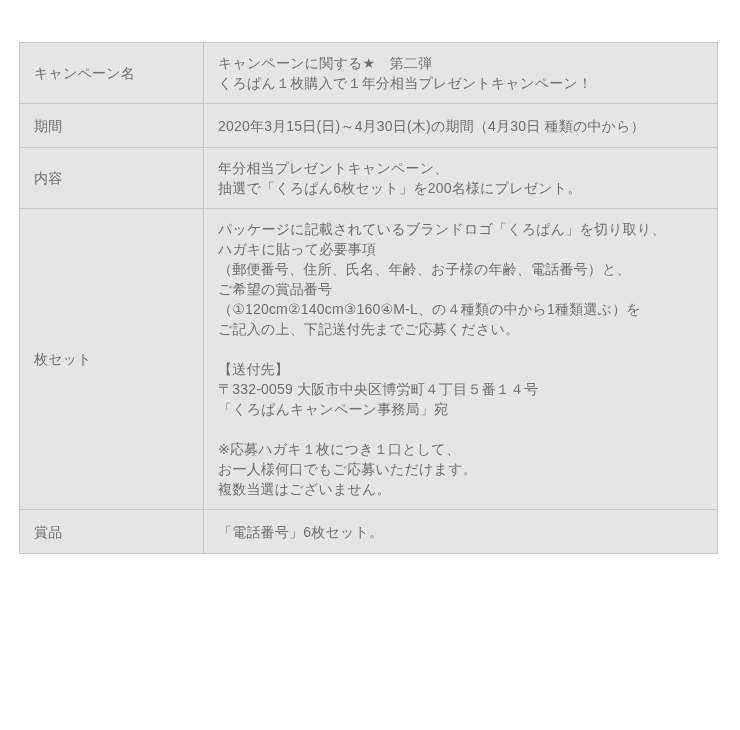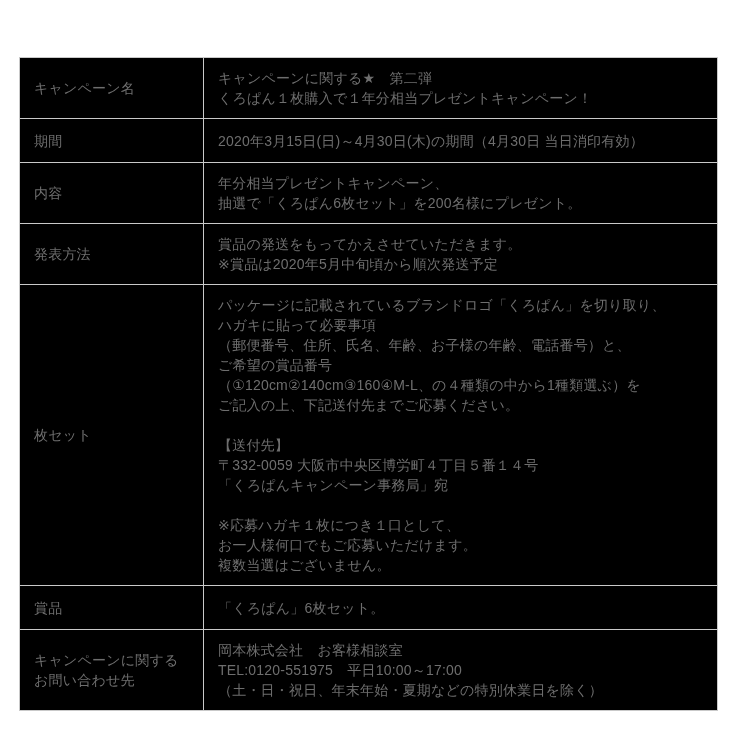--- a/index.html
+++ b/index.html
@@ -10,25 +10,25 @@
   body {
     width: 740px;
     height: 730px;
     position: relative;
     font-family: "Liberation Sans", "DejaVu Sans", sans-serif;
     -webkit-font-smoothing: antialiased;
   }
   table.campaign-table {
     position: absolute;
     left: 19px;
-    top: 57px;
+    top: 42px;
     width: 698px;
     border-collapse: collapse;
     table-layout: fixed;
-    background: #000000;
+    background: #e5e5e5;
   }
   table.campaign-table col.label-col   { width: 184px; }
   table.campaign-table col.content-col { width: 514px; }
   table.campaign-table th,
   table.campaign-table td {
     border: 1px solid #c9c9c9;
     font-size: 14px;
     line-height: 20px;
     color: #6e6e6e;
     font-weight: normal;
@@ -50,54 +50,42 @@
     <col class="content-col">
   </colgroup>
   <tbody>
     <tr>
       <th>キャンペーン名</th>
       <td>キャンペーンに関する★　第二弾
 くろぱん１枚購入で１年分相当プレゼントキャンペーン！</td>
     </tr>
     <tr class="row-single">
       <th>期間</th>
-      <td>2020年3月15日(日)～4月30日(木)の期間（4月30日 当日消印有効）</td>
+      <td>2020年3月15日(日)～4月30日(木)の期間（4月30日 種類の中から）</td>
     </tr>
     <tr>
       <th>内容</th>
       <td>年分相当プレゼントキャンペーン、
 抽選で「くろぱん6枚セット」を200名様にプレゼント。</td>
-    </tr>
-    <tr>
-      <th>発表方法</th>
-      <td>賞品の発送をもってかえさせていただきます。
-※賞品は2020年5月中旬頃から順次発送予定</td>
     </tr>
     <tr>
       <th>枚セット</th>
       <td>パッケージに記載されているブランドロゴ「くろぱん」を切り取り、
 ハガキに貼って必要事項
 （郵便番号、住所、氏名、年齢、お子様の年齢、電話番号）と、
 ご希望の賞品番号
 （①120cm②140cm③160④M-L、の４種類の中から1種類選ぶ）を
 ご記入の上、下記送付先までご応募ください。
 
 【送付先】
 〒332-0059 大阪市中央区博労町４丁目５番１４号
 「くろぱんキャンペーン事務局」宛
 
 ※応募ハガキ１枚につき１口として、
 お一人様何口でもご応募いただけます。
 複数当選はございません。</td>
     </tr>
     <tr class="row-single">
       <th>賞品</th>
-      <td>「くろぱん」6枚セット。</td>
-    </tr>
-    <tr class="row-contact">
-      <th>キャンペーンに関する
-お問い合わせ先</th>
-      <td>岡本株式会社　お客様相談室
-TEL:0120-551975　平日10:00～17:00
-（土・日・祝日、年末年始・夏期などの特別休業日を除く）</td>
+      <td>「電話番号」6枚セット。</td>
     </tr>
   </tbody>
 </table>
 
 </body></html>

